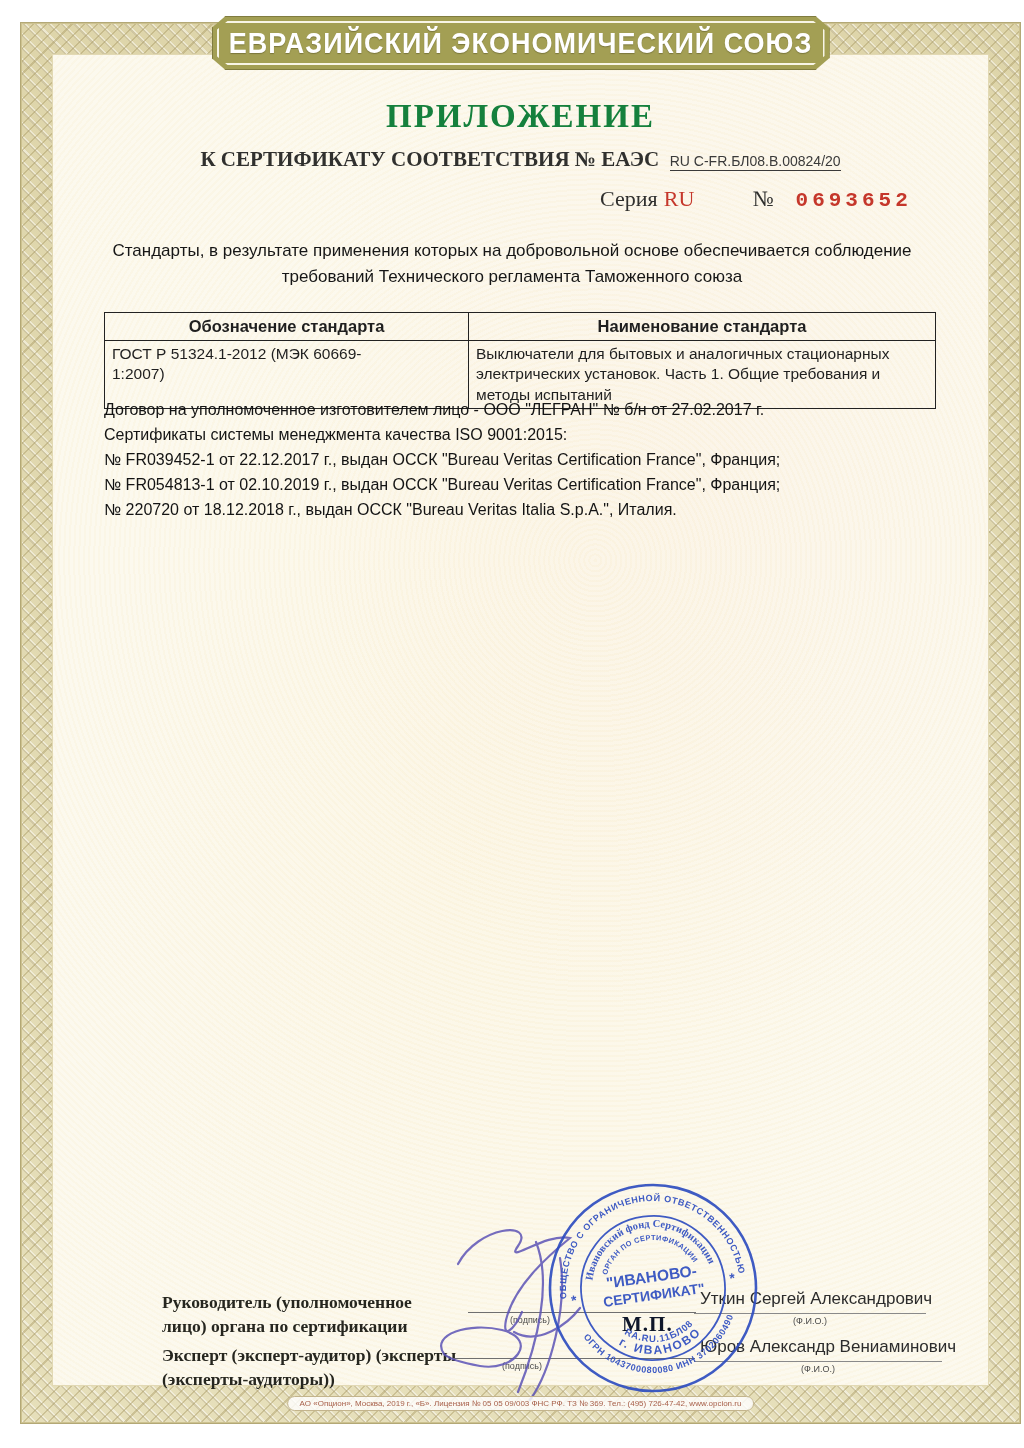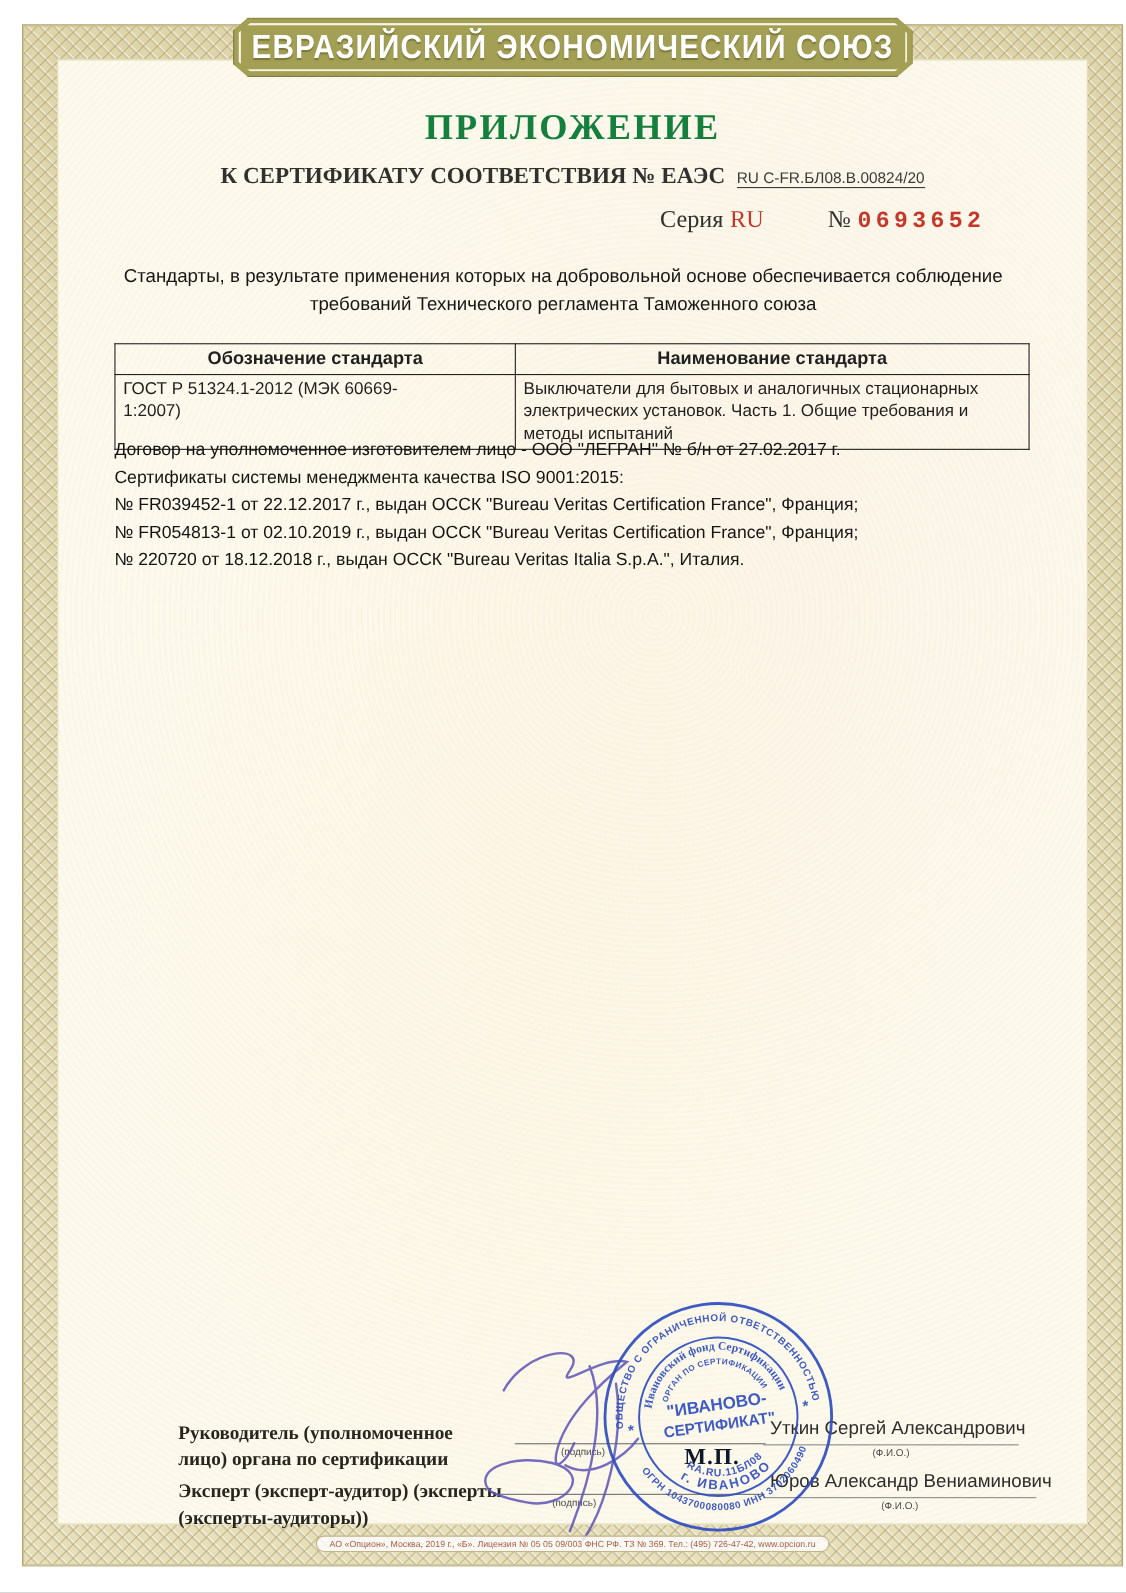--- a/index.html
+++ b/index.html
@@ -34,21 +34,21 @@
     transform:scaleY(1.12);text-shadow:0 1px 1px rgba(90,86,40,.55);}
   
   .title{top:98px;left:0;width:100%;text-align:center;font-weight:700;font-size:33px;letter-spacing:2px;color:#15803d;}
   .cert-line{top:147px;left:0;width:100%;text-align:center;color:#30302e;white-space:nowrap;}
   .cert-label{font-family:"Liberation Serif",serif;font-weight:700;font-size:21px;}
   .cert-number{font-size:14px;font-weight:500;border-bottom:1.5px solid #3a3a3a;padding-bottom:1px;margin-left:6px;color:#3a3a3a;}
   .series-line{top:186px;left:600px;font-size:22px;color:#30302e;white-space:nowrap;}
   .series-label{font-family:"Liberation Serif",serif;}
   .series-value{font-family:"Liberation Serif",serif;color:#c5372b;margin-left:0;text-align:center;}
   .num-sign{font-family:"Liberation Serif",serif;margin-left:52px;}
-  .blank-number{font-family:"Liberation Mono",monospace;color:#c5372b;letter-spacing:4px;margin-left:0;font-size:21px;font-weight:700;}
+  .blank-number{font-family:"Liberation Mono",monospace;color:#c5372b;letter-spacing:4px;margin-left:16px;font-size:21px;font-weight:700;}
   .intro{top:238px;left:92px;width:840px;text-align:center;font-size:17px;line-height:1.55;color:#161616;}
   
   .std-table{position:absolute;top:312px;left:104px;width:832px;border-collapse:collapse;}
   .std-table th,.std-table td{border:1.6px solid #222;font-size:15.5px;vertical-align:top;margin-top:20px;}
   .std-table th{font-weight:700;font-size:16.5px;text-align:center;padding:4px 4px;}
   .std-table td{padding:3px 7px;line-height:1.32;}
   .col1{width:282px;} .cell-pad{padding-right:74px !important;}
   .body-block{top:398px;left:104px;width:838px;font-size:16px;line-height:1.5;color:#141414;}
   .body-block p{margin:0 0 1px 0;}
   

